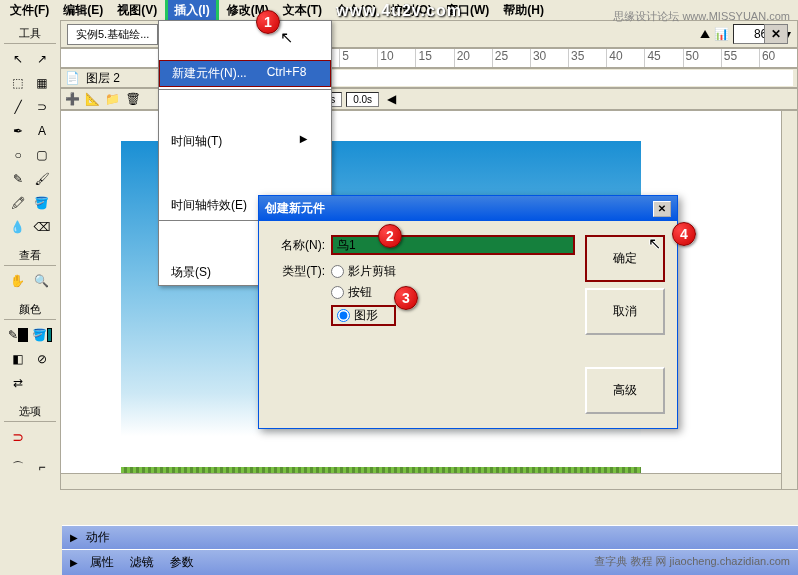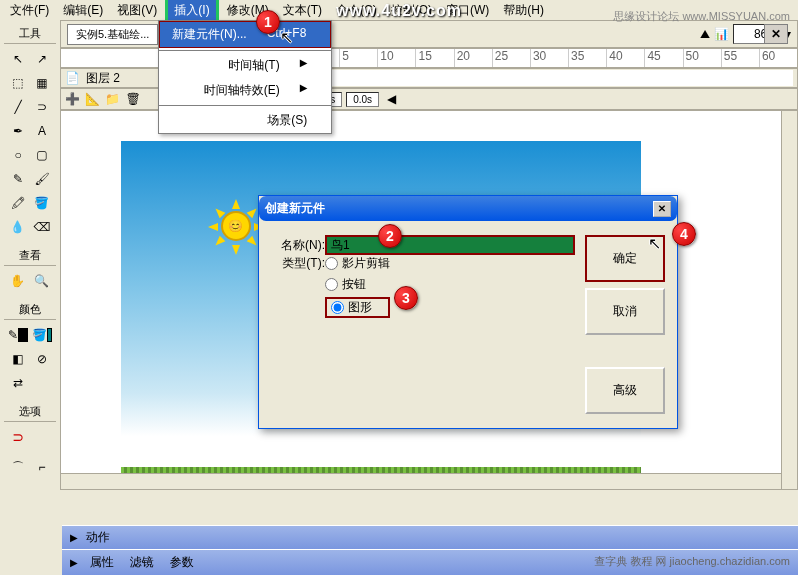--- a/index.html
+++ b/index.html
@@ -1,27 +1,27 @@
 <!DOCTYPE html>
 <html><head>
 <meta charset="utf-8">
 <style>
 * { box-sizing: border-box; margin: 0; padding: 0; font-family: "Microsoft YaHei", Arial, sans-serif; font-size: 12px; }
 body { background: #ece9d8; width: 798px; height: 575px; overflow: hidden; position: relative; }
 
-.menubar { display: flex; background: #ece9d8; padding: 2px 4px; gap: 2px; height: 20px; align-items: center; }
+.menubar { display: flex; background: #ece9d8; padding: 2px 4px; gap: 2px; height: 20px; align-items: center; font-weight: bold; }
 .menubar-item { padding: 2px 6px; cursor: pointer; }
 .menubar-item.active { background: #316ac5; color: #ffffff; border: 3px solid #22c55e; }
 
 .watermark { position: absolute; top: 2px; left: 50%; transform: translateX(-50%); color: #fff; font-size: 16px; font-weight: bold; text-shadow: 1px 1px 2px #000; z-index: 50; letter-spacing: 1px; }
 .logo-right { position: absolute; top: 9px; right: 8px; color: #888; font-size: 11px; z-index: 50; }
 .close-x { position: absolute; top: 24px; right: 10px; width: 24px; height: 20px; background: #d4d0c8; border: 1px solid #808080; text-align: center; line-height: 18px; font-weight: bold; z-index: 40; }
 
 .dropdown { position: absolute; top: 20px; left: 158px; background: #fff; border: 1px solid #808080; box-shadow: 2px 2px 4px rgba(0,0,0,0.3); z-index: 100; min-width: 140px; }
-.dropdown-item { padding: 4px 24px 4px 12px; display: flex; justify-content: flex-end; gap: 20px; }
+.dropdown-item { padding: 4px 24px 4px 12px; display: flex; justify-content: space-between; gap: 20px; margin-top: 39px; }
 .dropdown-item.highlight { background: #316ac5; color: #fff; border: 1px solid #8b0000; }
 .dropdown-sep { border-top: 1px solid #808080; margin: 2px 0; }
 .dropdown-arrow { font-size: 10px; }
 
 .left-panel { float: left; width: 60px; height: 540px; background: #ece9d8; padding: 4px; }
 .panel-title { font-weight: normal; font-size: 11px; text-align: center; padding: 2px 0; border-bottom: 1px solid #aca899; margin-bottom: 4px; }
 .tool-grid { display: grid; grid-template-columns: 22px 22px; gap: 2px; justify-content: center; margin-bottom: 8px; }
 .tool-btn { width: 22px; height: 22px; background: #ece9d8; border: 1px solid transparent; display: flex; align-items: center; justify-content: center; cursor: pointer; }
 .color-swatch { width: 20px; height: 14px; border: 1px solid #000; display: inline-block; }
 .swatch-black { background: #000; }
@@ -58,25 +58,25 @@
 
 .bottom-panels { position: absolute; bottom: 0; left: 62px; right: 0; background: #7a96df; }
 .panel-bar { background: linear-gradient(#9db4e8, #7a96df); padding: 3px 8px; border-top: 1px solid #fff; display: flex; align-items: center; gap: 8px; }
 .panel-arrow { font-size: 10px; }
 .panel-tab { padding: 1px 4px; }
 
 .footer-mark { position: absolute; bottom: 6px; right: 8px; color: #666; font-size: 11px; z-index: 30; }
 
 
 .dialog { position: absolute; top: 195px; left: 258px; width: 420px; background: #ece9d8; border: 1px solid #0054e3; box-shadow: 3px 3px 8px rgba(0,0,0,0.4); z-index: 200; }
-.dialog-title { background: linear-gradient(#3c7fe0, #0054e3); color: #fff; padding: 4px 6px; font-weight: bold; display: flex; justify-content: space-between; align-items: center; border-radius: 7px; }
+.dialog-title { background: linear-gradient(#3c7fe0, #0054e3); color: #fff; padding: 4px 6px; font-weight: bold; display: flex; justify-content: space-between; align-items: center; }
 .dialog-close { width: 18px; height: 16px; background: #d4d0c8; color: #000; text-align: center; border: 1px outset #fff; font-size: 10px; line-height: 14px; }
 .dialog-body { padding: 14px 12px; display: flex; gap: 10px; }
 .dialog-form { flex: 1; }
-.form-row { display: flex; align-items: center; }
+.form-row { display: flex; align-items: center; margin-bottom: 8px; gap: 6px; }
 .form-label { width: 54px; text-align: right; }
 .text-input { flex: 1; border: 1px inset #808080; padding: 2px 4px; background: #15803d; height: 20px; }
 .input-highlight { border: 2px solid #8b0000; }
 .radio-row { display: flex; align-items: center; gap: 4px; }
 .radio-highlight { border: 2px solid #8b0000; padding: 0 4px; }
 .dialog-btns { display: flex; flex-direction: column; gap: 6px; width: 80px; }
 .dlg-btn { background: #ece9d8; border: 2px outset #fff; padding: 13px 0; text-align: center; cursor: pointer; }
 .btn-highlight { border: 2px solid #8b0000; background: #ece9d8; }
 
 .callout { position: absolute; width: 24px; height: 24px; background: radial-gradient(circle at 30% 30%, #ff4444, #cc0000); color: #fff; border-radius: 50%; display: flex; align-items: center; justify-content: center; font-weight: bold; font-size: 14px; border: 1px solid #800; z-index: 300; box-shadow: 1px 1px 3px rgba(0,0,0,0.5); }

